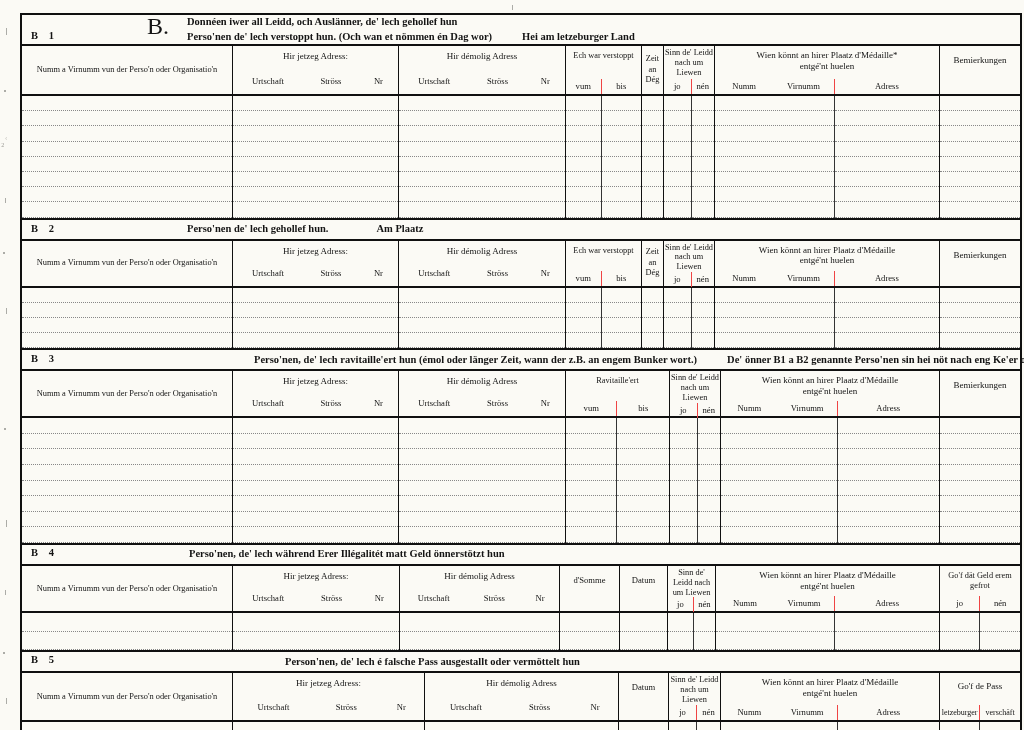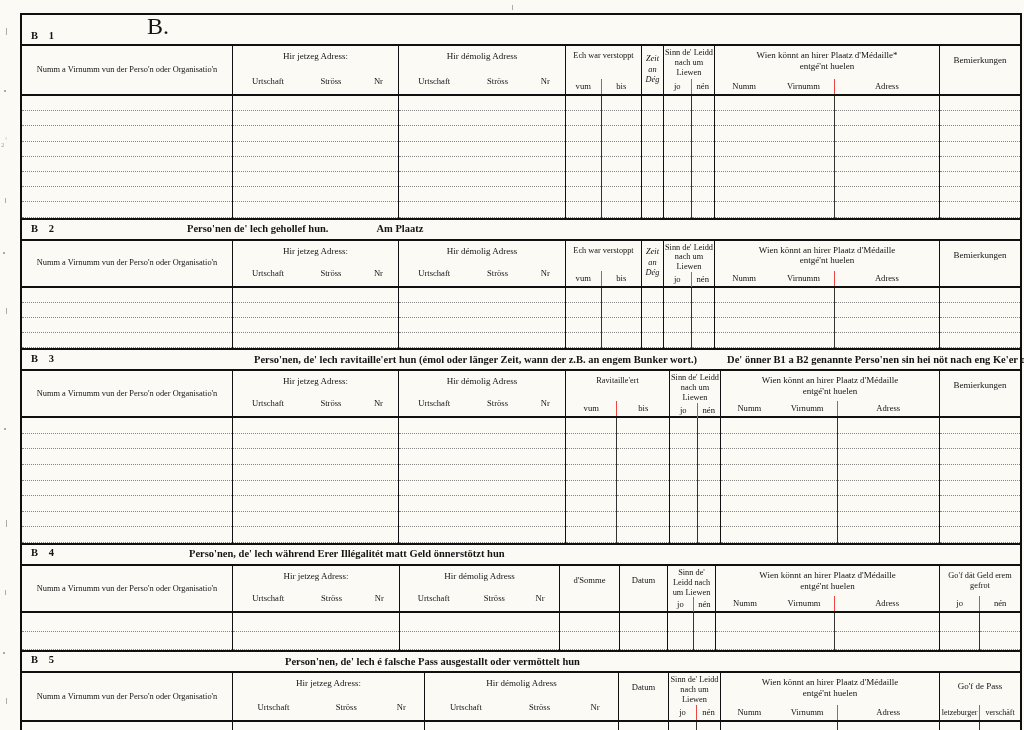--- a/index.html
+++ b/index.html
@@ -59,21 +59,21 @@
   .addr-subs span{text-align:center;}
   .as1{flex:1.25;} .as2{flex:1;} .as3{flex:.7;}
   .subrow{display:flex;align-items:stretch;}
   .su{box-sizing:border-box;text-align:center;font-size:8.6px;height:15px;line-height:15px;}
   .divL{border-left:1px solid #ef4444;}
   .su46{width:46%;} .su54{width:54%;}
   .su53{width:53%;} .su47{width:47%;}
   .su49{width:49%;} .su51{width:51%;}
   .suN{width:26%;} .suV{width:27%;} .suA{width:47%;}
   .midcell{display:flex;align-items:center;justify-content:center;text-align:center;height:100%;
-           font-size:8.3px;line-height:1.3;padding:16px 1px;box-sizing:border-box;font-style:italic;}
+           font-size:8.3px;line-height:1.3;padding:16px 1px;box-sizing:border-box;}
   .topcell{display:flex;justify-content:center;padding-top:9px;font-size:9px;height:100%;box-sizing:border-box;}
 
   
   .bd .col{display:flex;align-items:stretch;}
   .fill{flex:1 1 auto;box-sizing:border-box;}
   .sub{box-sizing:border-box;}
   .r{border-bottom:1px dotted #888;}
   .rh-b1 .r{height:14.2px;}
   .rh-b2 .r{height:14.2px;}
   .rh-b3 .r{height:14.6px;}
@@ -102,20 +102,27 @@
 <div class="mark" style="left:512px;top:5px;width:1px;height:5px;"></div>
 <div class="markchar" style="left:515px;top:145px;">:</div>
 <div class="markchar" style="left:544px;top:514px;">t</div>
 
 <div class="sheet">
 
   <div class="sec">
     <div class="tb tb-b1">
       <span class="sid">B 1</span>
       <span class="bigB">B.</span>
+      <div class="tlines">
+        <div>Donnéen iwer all Leidd, och Auslänner, de' lech gehollef hun</div>
+        <div class="t-inline">
+          <span>Perso'nen de' lech verstoppt hun. (Och wan et nömmen én Dag wor)</span>
+          <span class="tl2bold">Hei am letzeburger Land</span>
+        </div>
+      </div>
     </div>
     <div class="hdr hdr-b1">
       <div class="col w-name">
         <div class="namecell">Numm a Virnumm vun der Perso'n oder Organisatio'n</div>
       </div>
       <div class="col w-a1">
         <div class="stack padT">
           <div class="lbl">Hir jetzeg Adress:</div>
           <div class="addr-subs">
             <span class="as1">Urtschaft</span>

